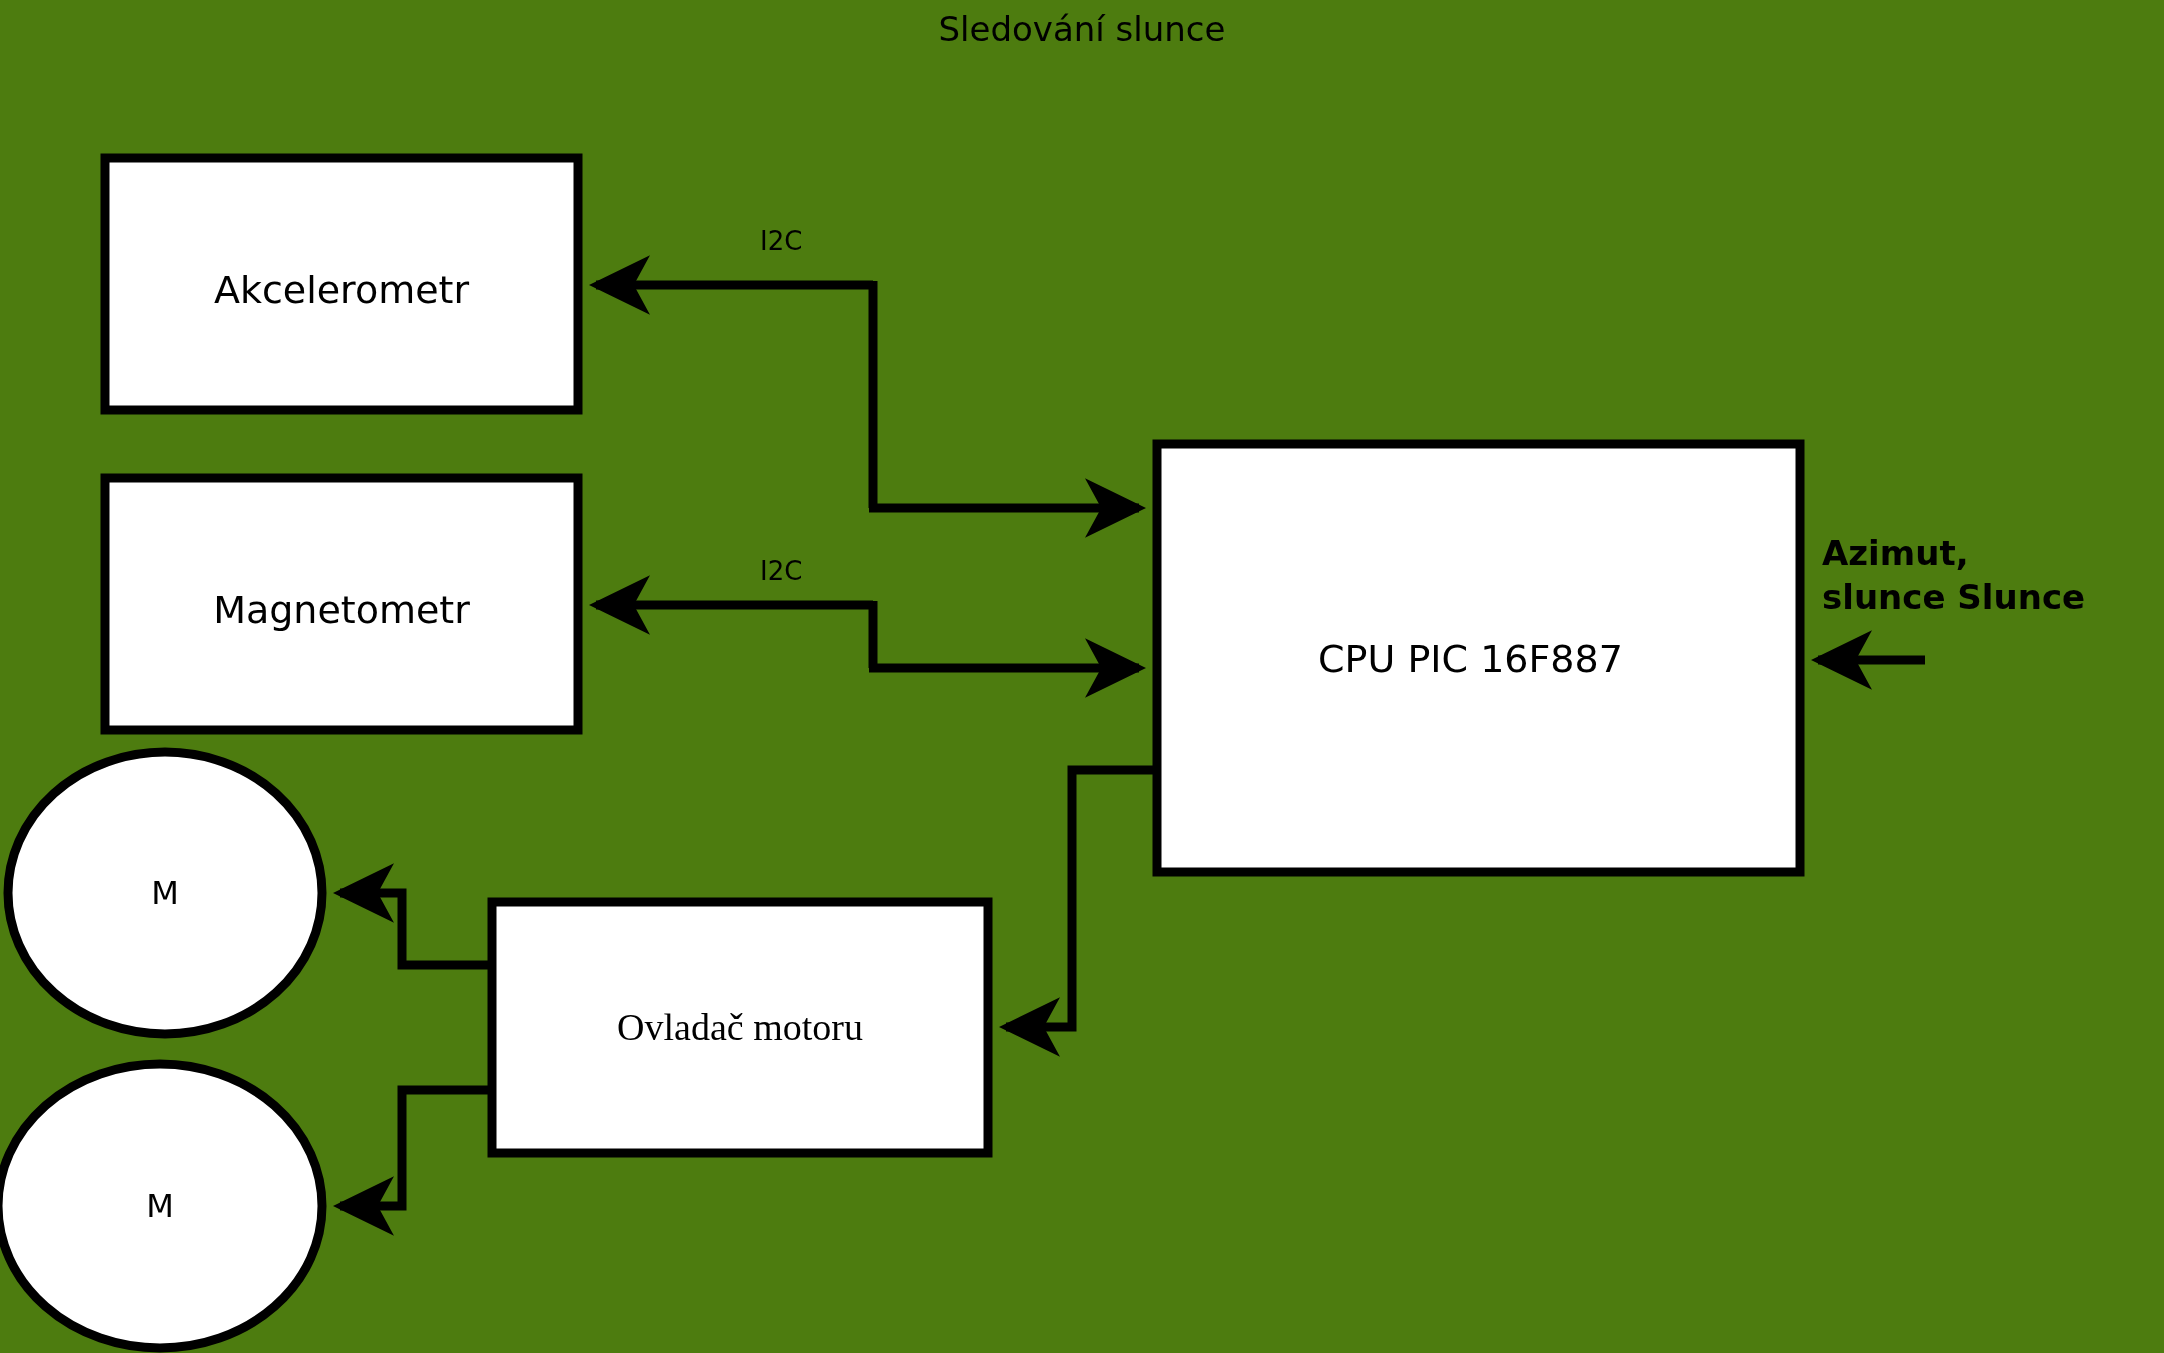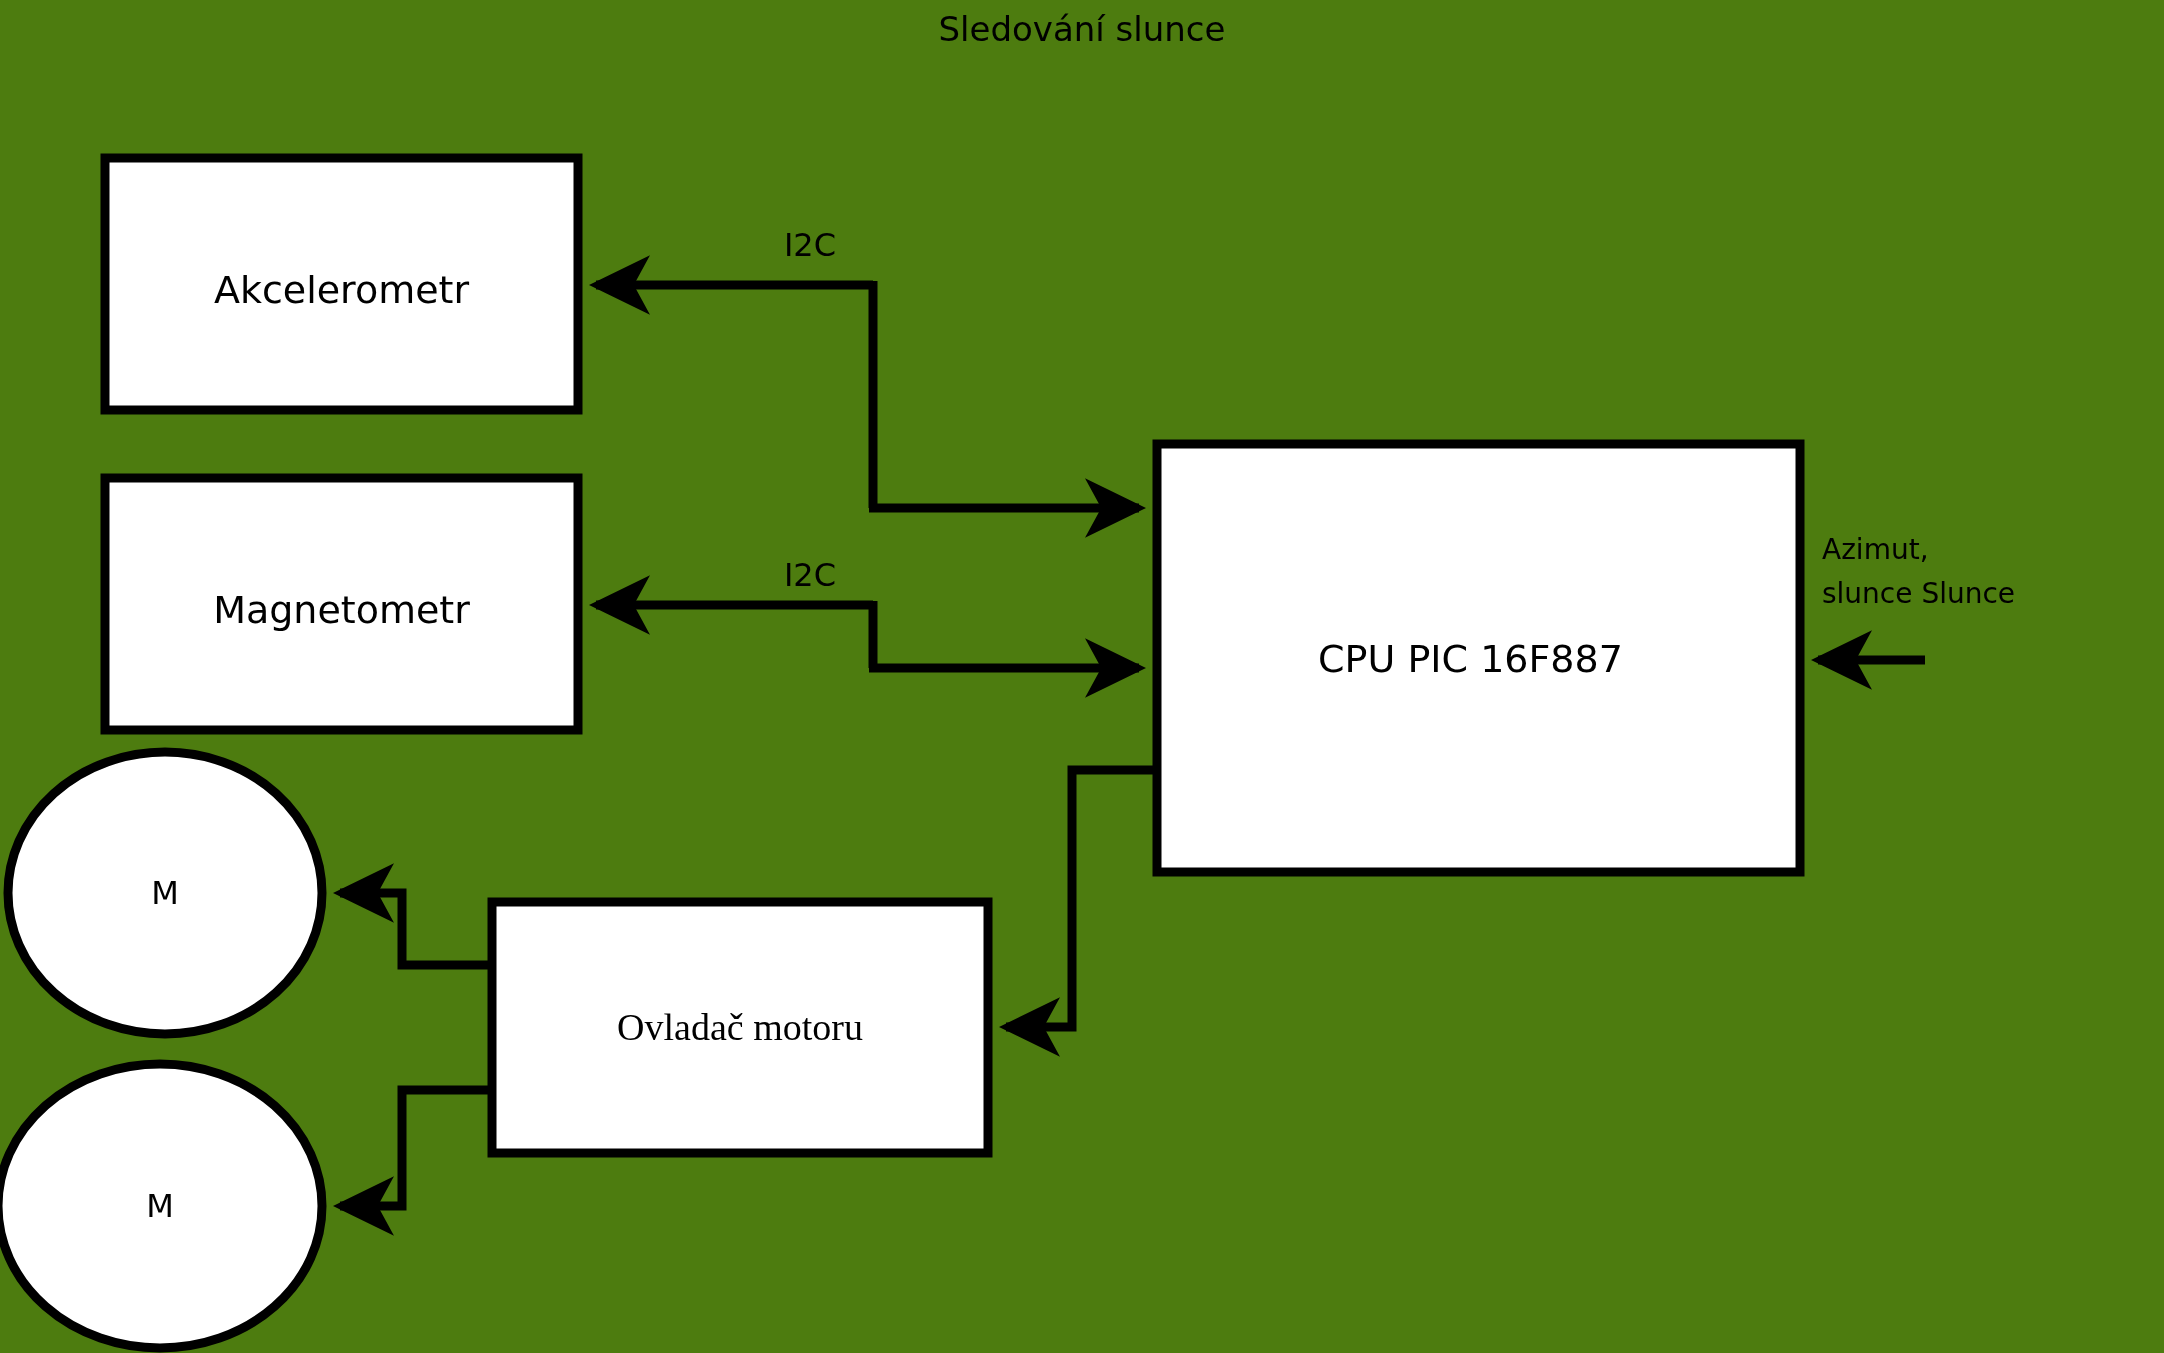--- a/index.html
+++ b/index.html
@@ -38,26 +38,27 @@
     text-align: center;
     left: 0;
     top: 8px;
     width: 2164px;
   }
   .blk-label {
     font-size: 38px;
     text-align: center;
   }
   .edge-label {
-    font-size: 32px;
-    text-align: center;
+    font-size: 26px;
+    text-align: left;
   }
   .free-label {
-    font-size: 28px;
+    font-size: 34px;
     text-align: center;
+    font-weight: bold;
   }
   .motor-label {
     font-size: 32px;
     text-align: center;
   }
 </style>
 </head>
 <body>
 
 <div id="canvas">

